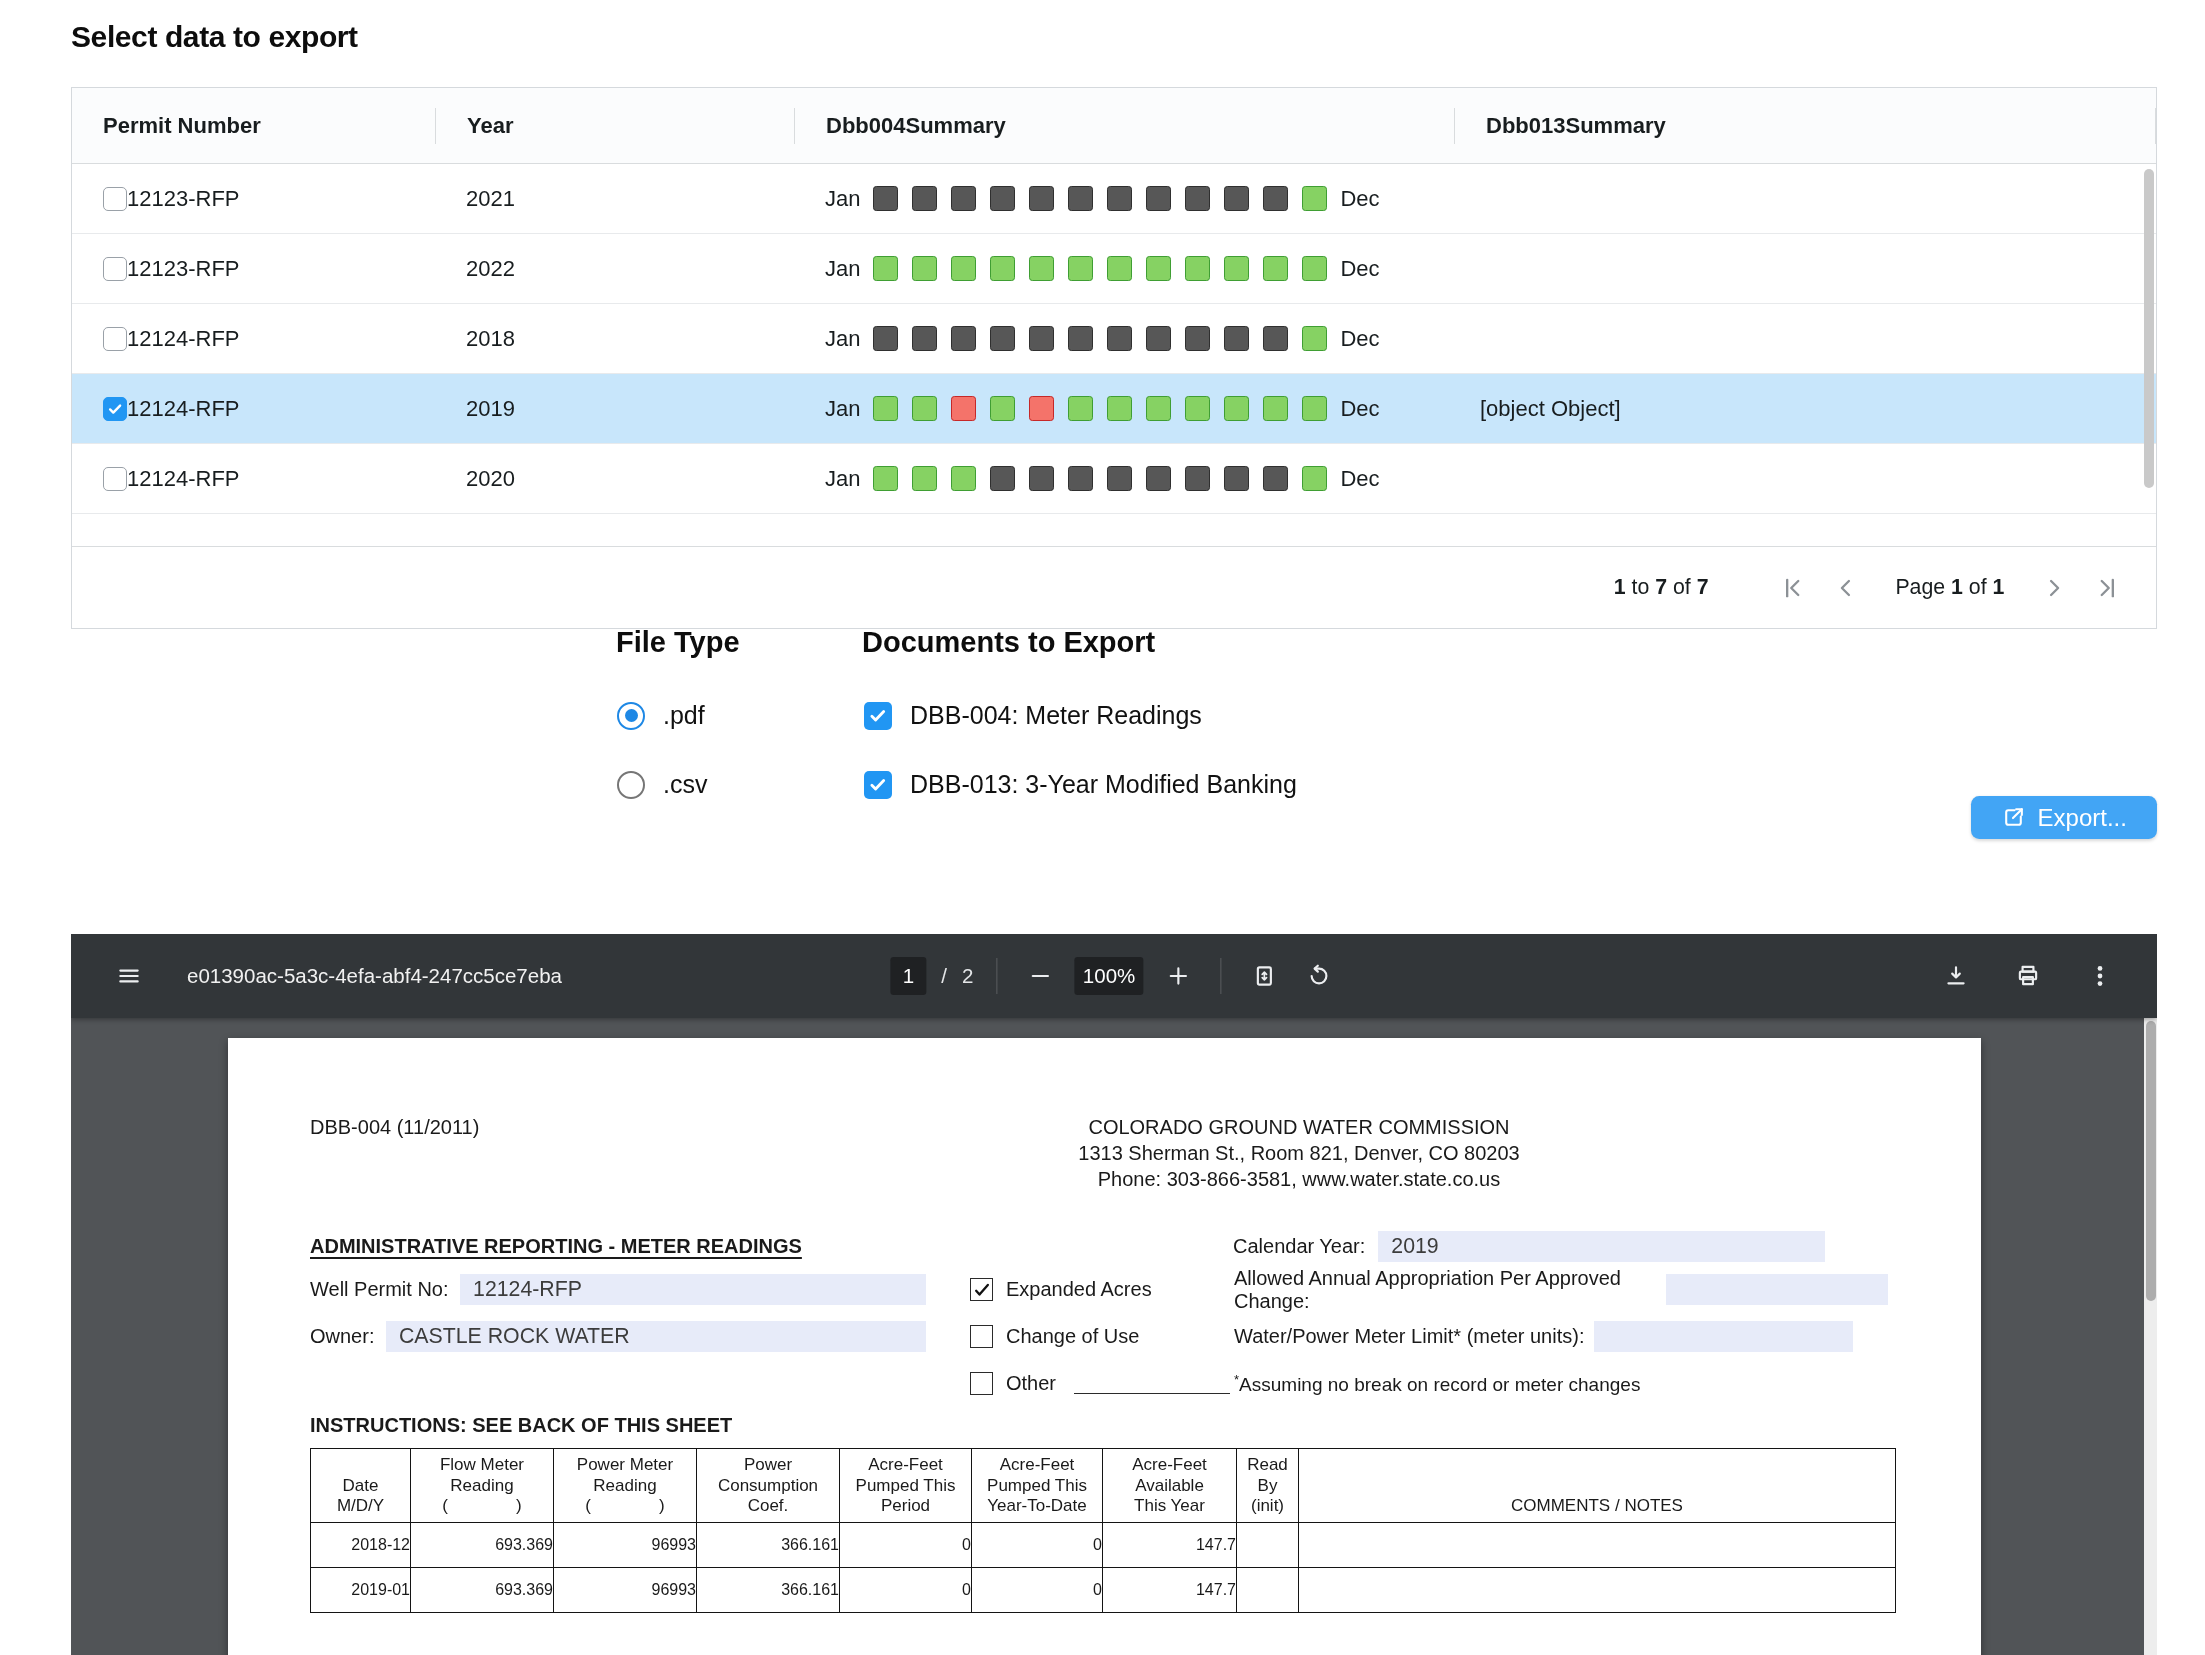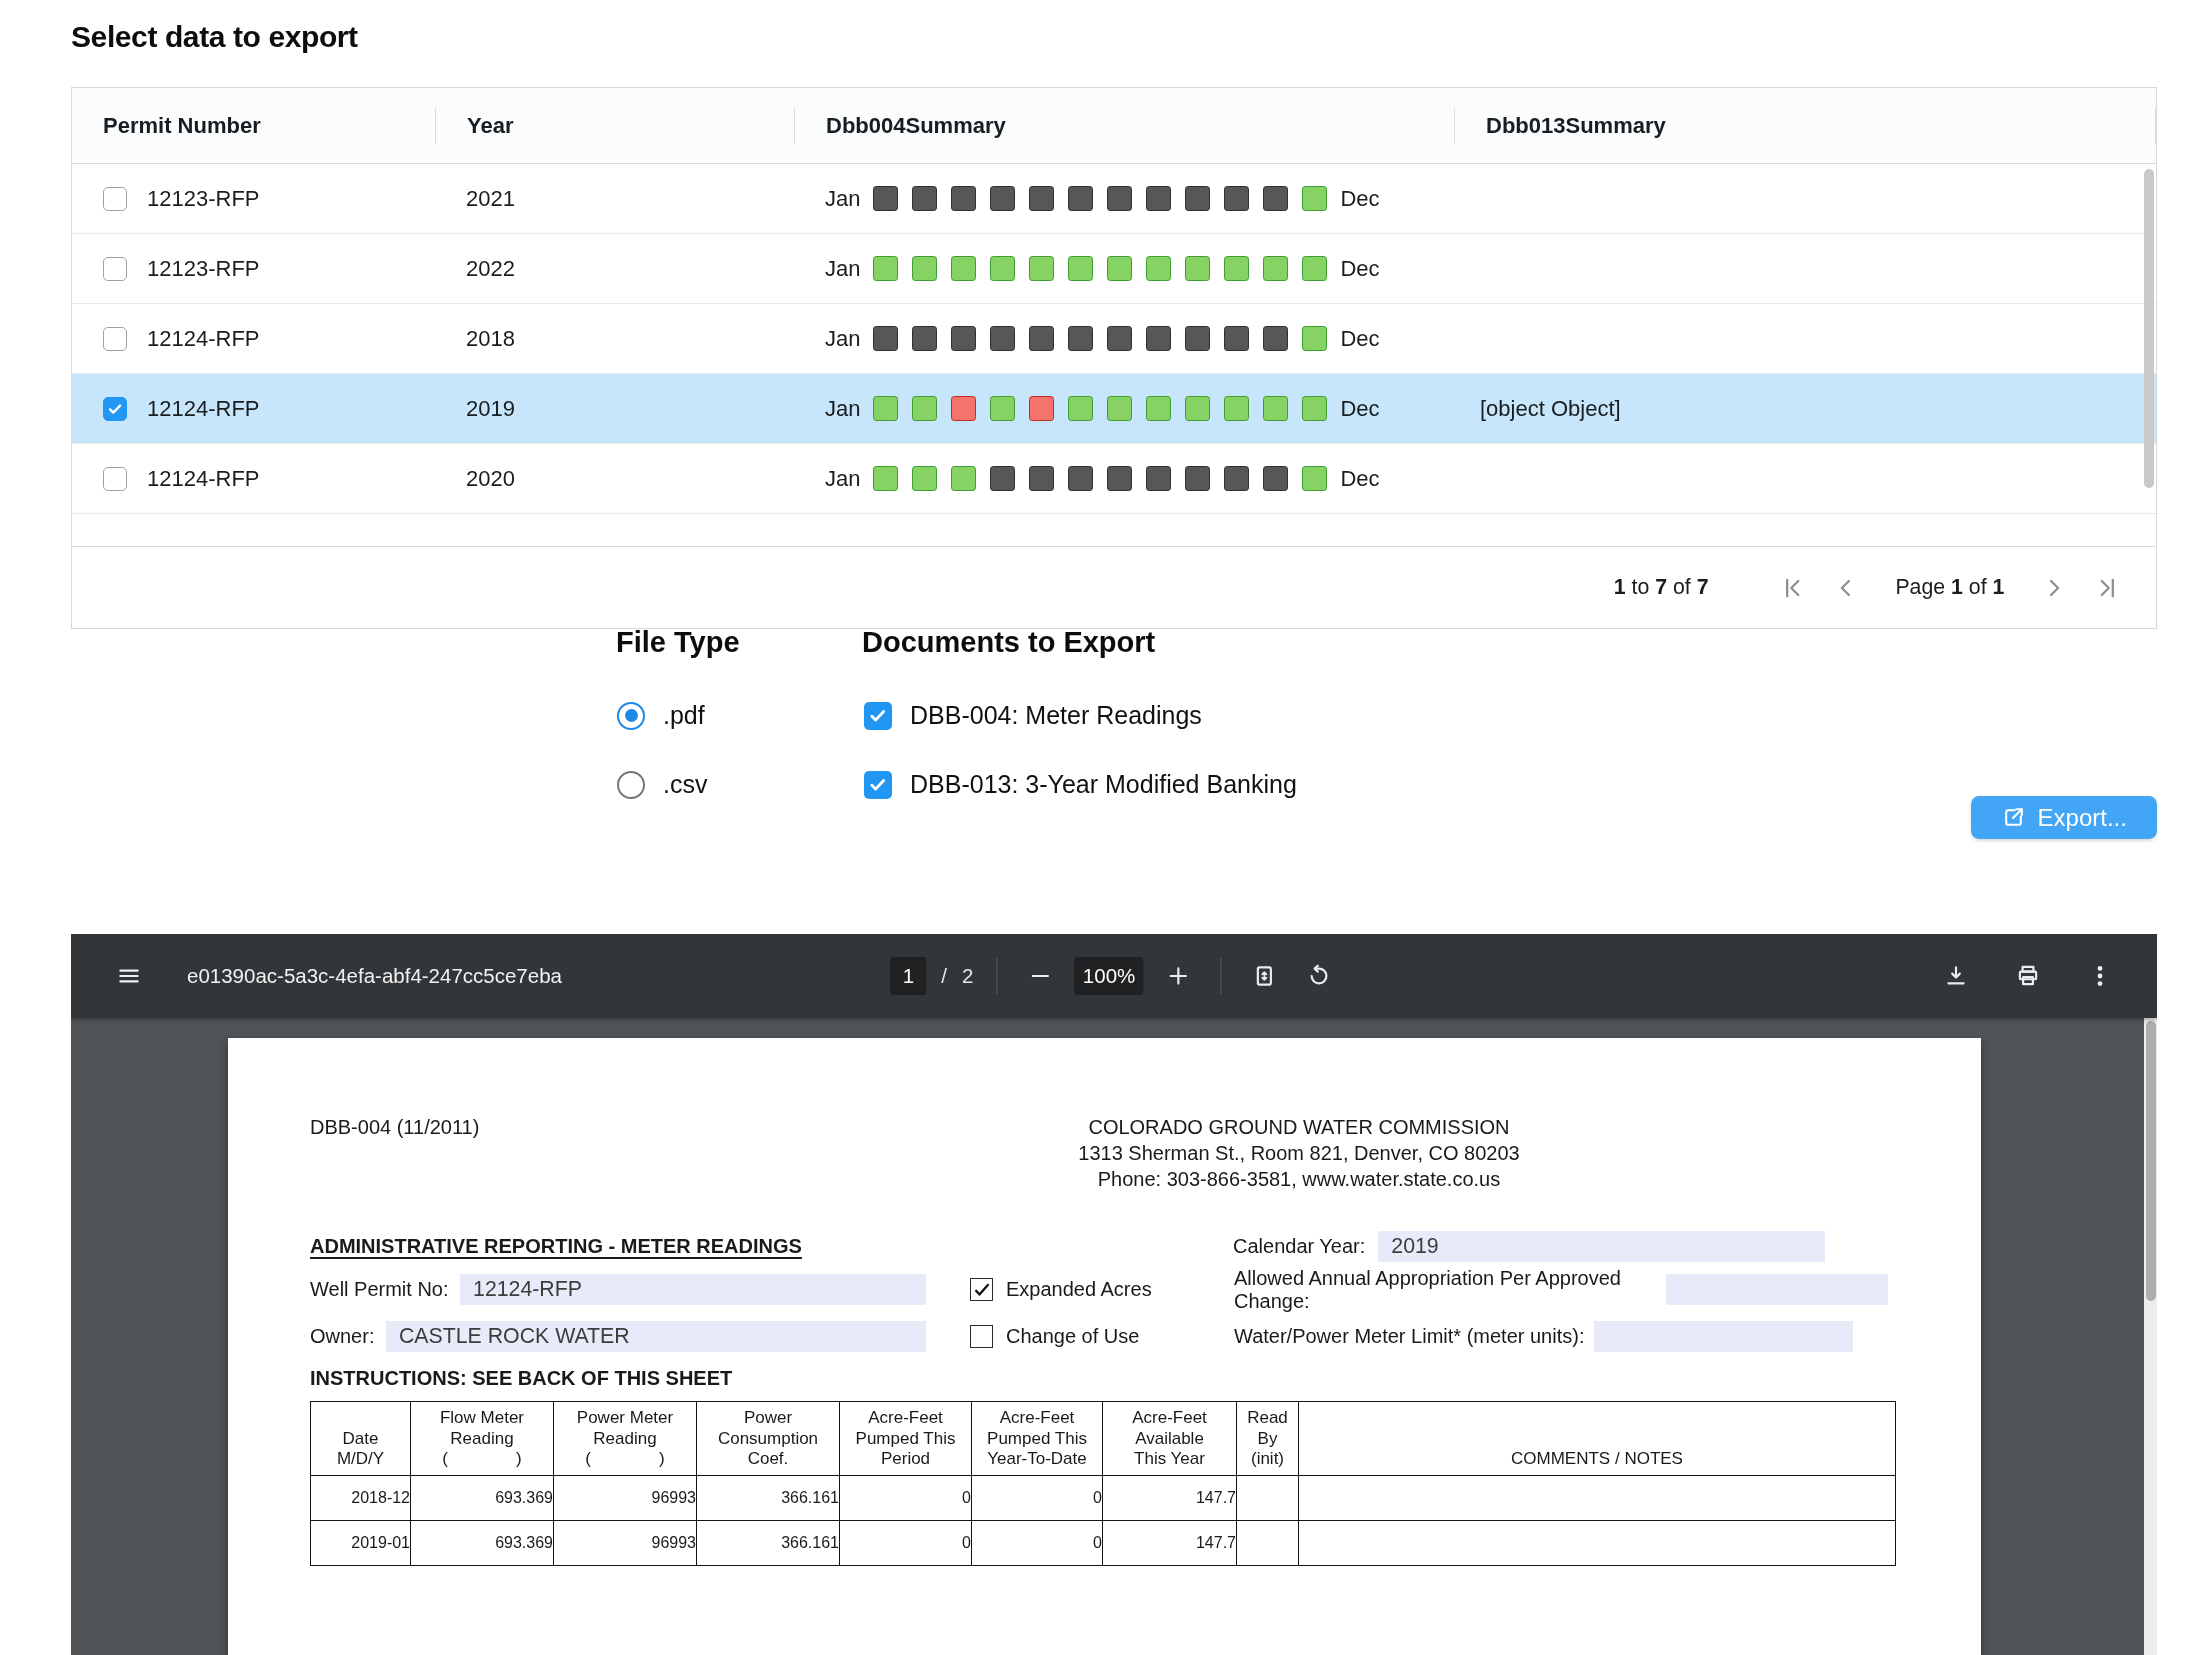--- a/index.html
+++ b/index.html
@@ -12,21 +12,21 @@
 
   
   .grid { position:absolute; left:71px; top:87px; width:2086px; border:0.8px solid #d5d9dd; background:#fff; }
   .grid-header { display:grid; grid-template-columns:364px 359px 660px 1fr; height:76px; background:#fbfcfd; border-bottom:0.8px solid #d9dcde; }
   .gh-cell { position:relative; display:flex; align-items:center; padding-left:31px; font-size:22px; font-weight:700; color:#181d1f; }
   .gh-cell::after { content:""; position:absolute; right:0; top:20px; height:36px; width:0.8px; background:#d9dcde; }
   .grid-viewport { position:relative; }
   .grid-row { display:grid; grid-template-columns:364px 359px 660px 1fr; height:70px; border-bottom:0.8px solid #e8eaec; align-items:center; background:#fff; }
   .grid-row.selected { background:#c8e6fb; }
   .gcell { font-size:22px; color:#181d1f; }
-  .c-permit { display:flex; align-items:center; gap:20px; padding-left:31px; }
+  .c-permit { display:flex; align-items:center; padding-left:31px; }
   .c-year { padding-left:30px; }
   .c-months { display:flex; align-items:center; gap:13px; padding-left:30px; }
   .c-013 { padding-left:25px; }
   .gcb { width:24px; height:24px; border:1.6px solid #9aa1a8; border-radius:5px; background:#fff; display:inline-flex; align-items:center; justify-content:center; flex:none; }
   .gcb.on { background:#2196f3; border-color:#2196f3; }
   .gcb .ck { width:18px; height:18px; }
   .mlabel { font-size:22px; }
   .sqwrap { display:inline-flex; gap:14px; }
   .sq { width:25px; height:25px; border:1.6px solid; border-radius:3.3px; display:inline-block; }
   .grid-scrollbar { position:absolute; right:0.8px; top:1.6px; bottom:1.6px; width:13px; }
@@ -444,20 +444,31 @@
                 <span class="flabel">Owner:</span>
                 <span class="ffield">CASTLE ROCK WATER</span>
               </div>
               <div class="zoneB">
                 <span class="pcb"></span>
                 <span class="flabel">Change of Use</span>
               </div>
               <div class="zoneC">
                 <span class="flabel">Water/Power Meter Limit* (meter units):</span>
                 <span class="ffield" style="width: 259px;"></span>
+              </div>
+            </div>
+            <div class="fline">
+              <div class="zoneA"></div>
+              <div class="zoneB">
+                <span class="pcb"></span>
+                <span class="flabel">Other</span>
+                <span class="blank-line"></span>
+              </div>
+              <div class="zoneC">
+                <span class="fnote"><sup>*</sup>Assuming no break on record or meter changes</span>
               </div>
             </div>
           </div>
         <div class="doc-instructions">INSTRUCTIONS:  SEE BACK OF THIS SHEET</div>
         <table class="pdf-table">
             <colgroup>
               <col style="width: 100px;">
               <col style="width: 143px;">
               <col style="width: 143px;">
               <col style="width: 143px;">

